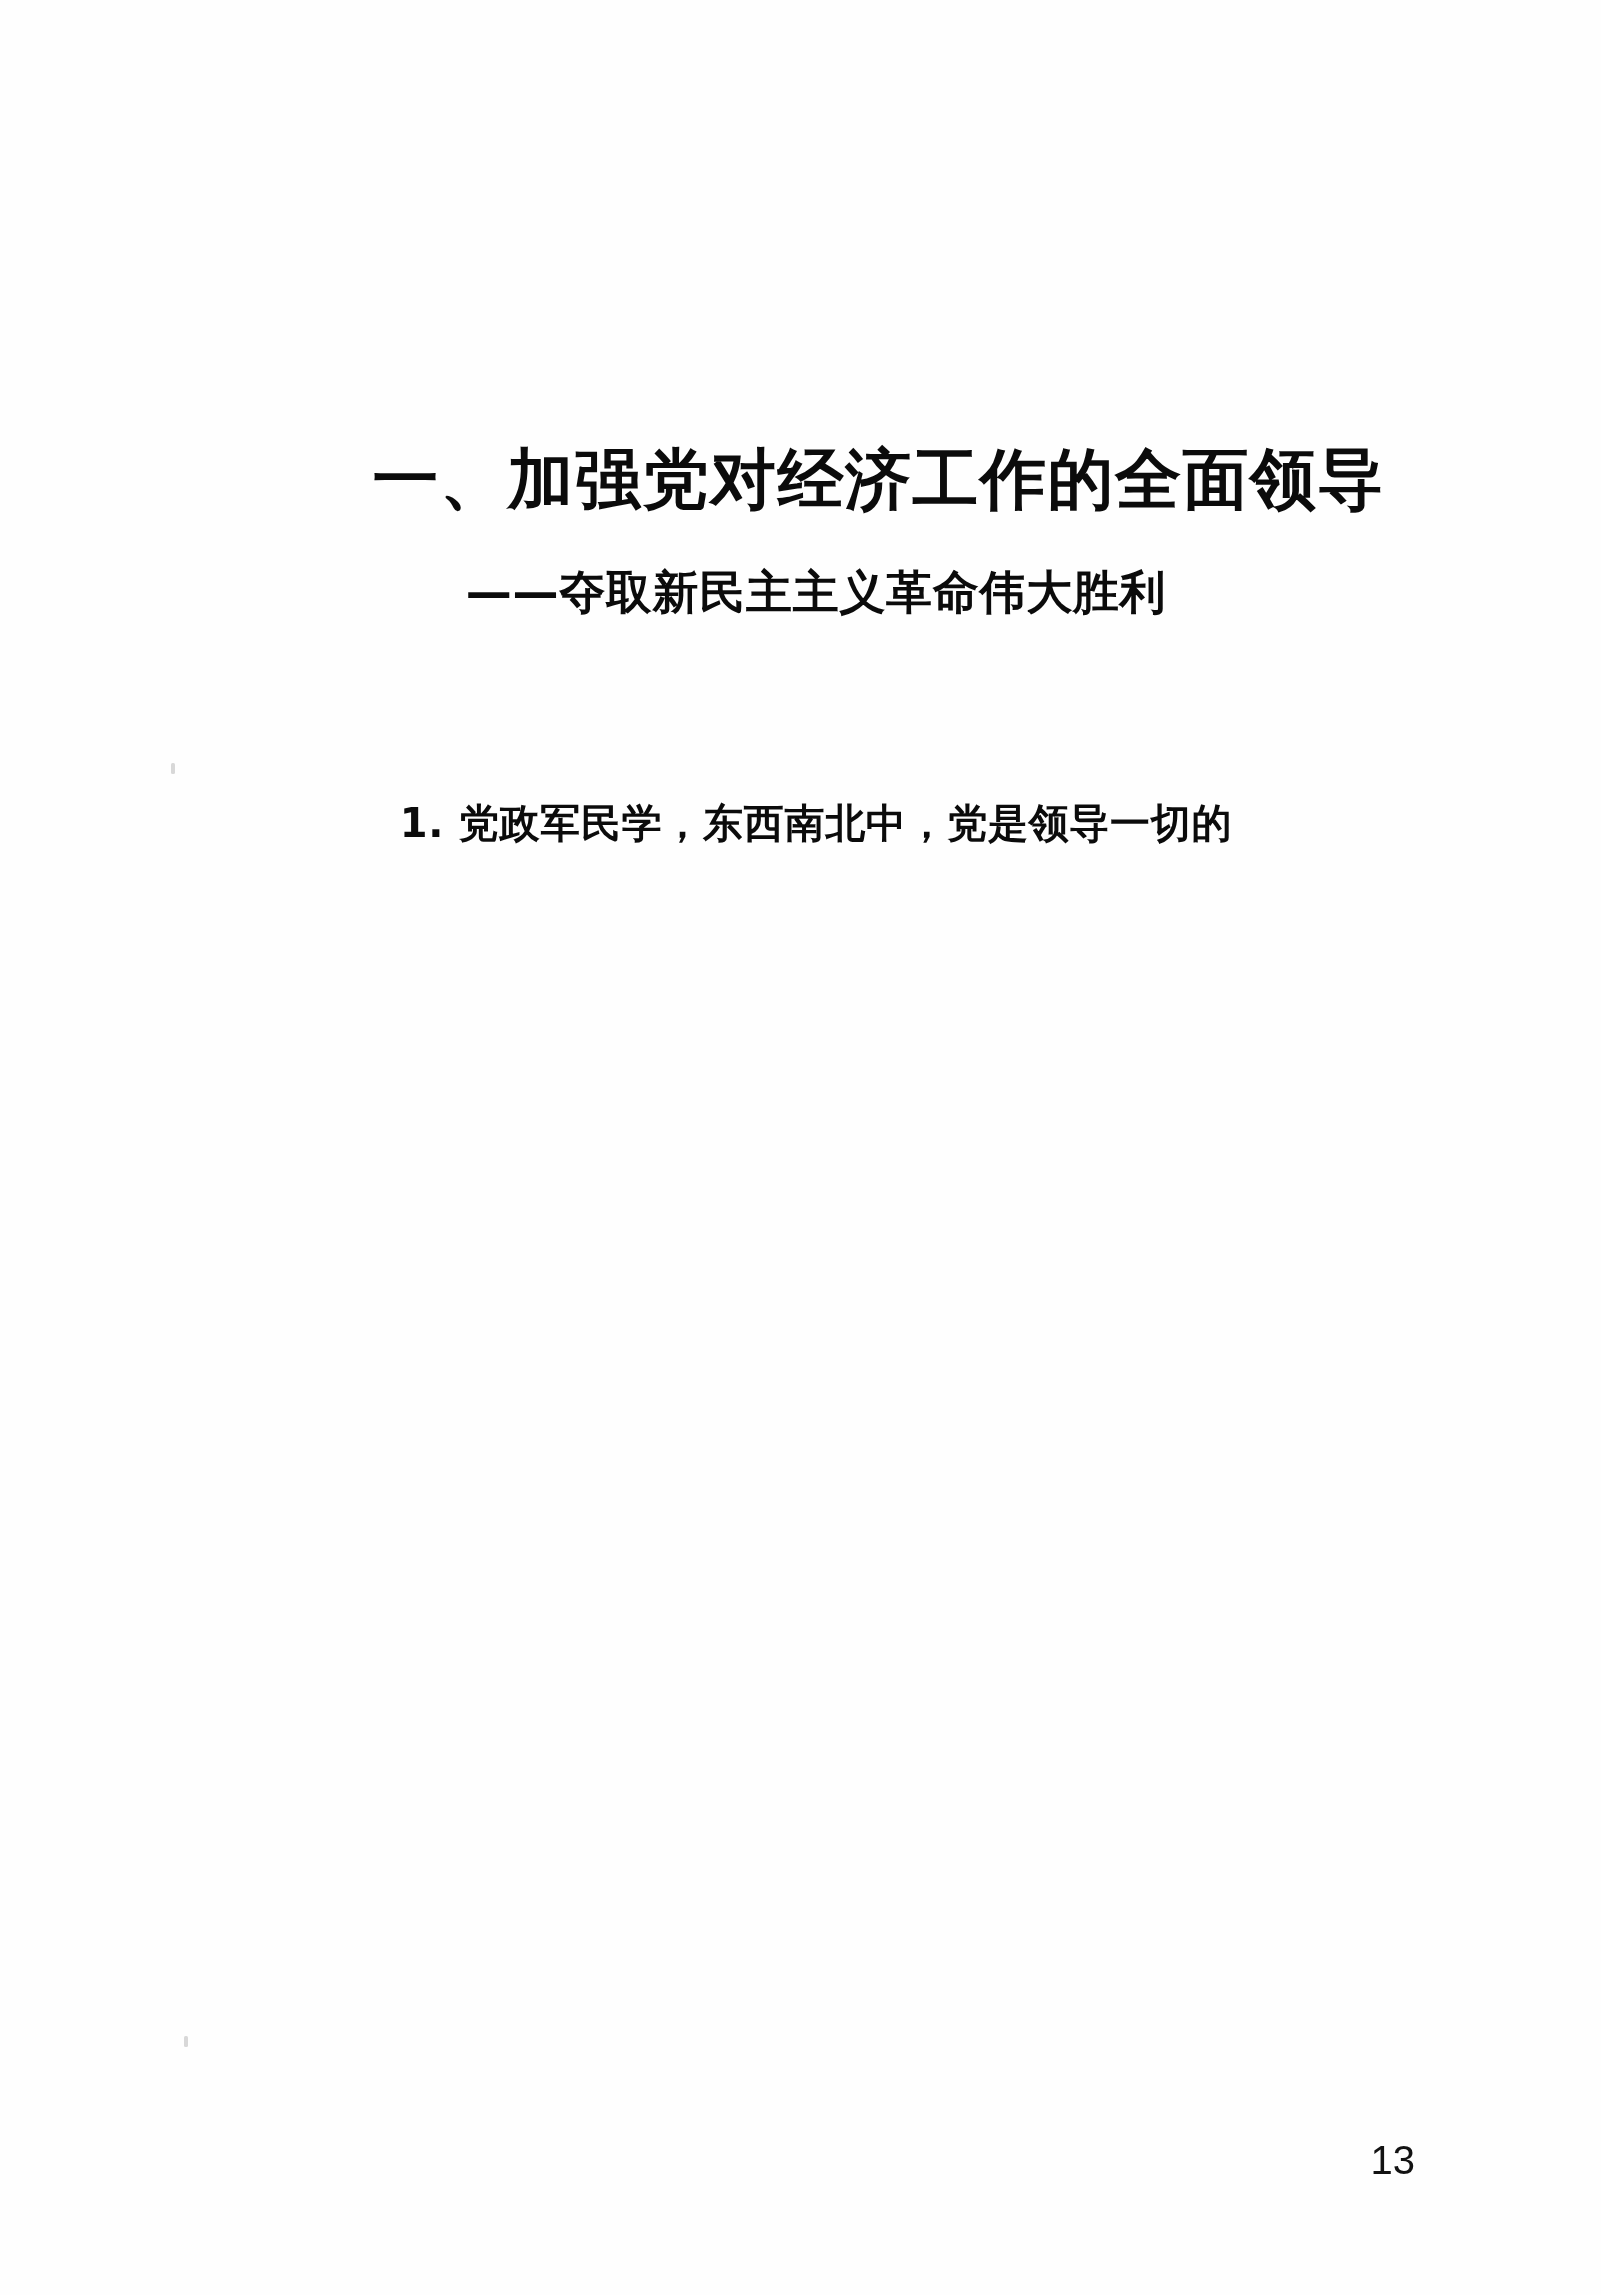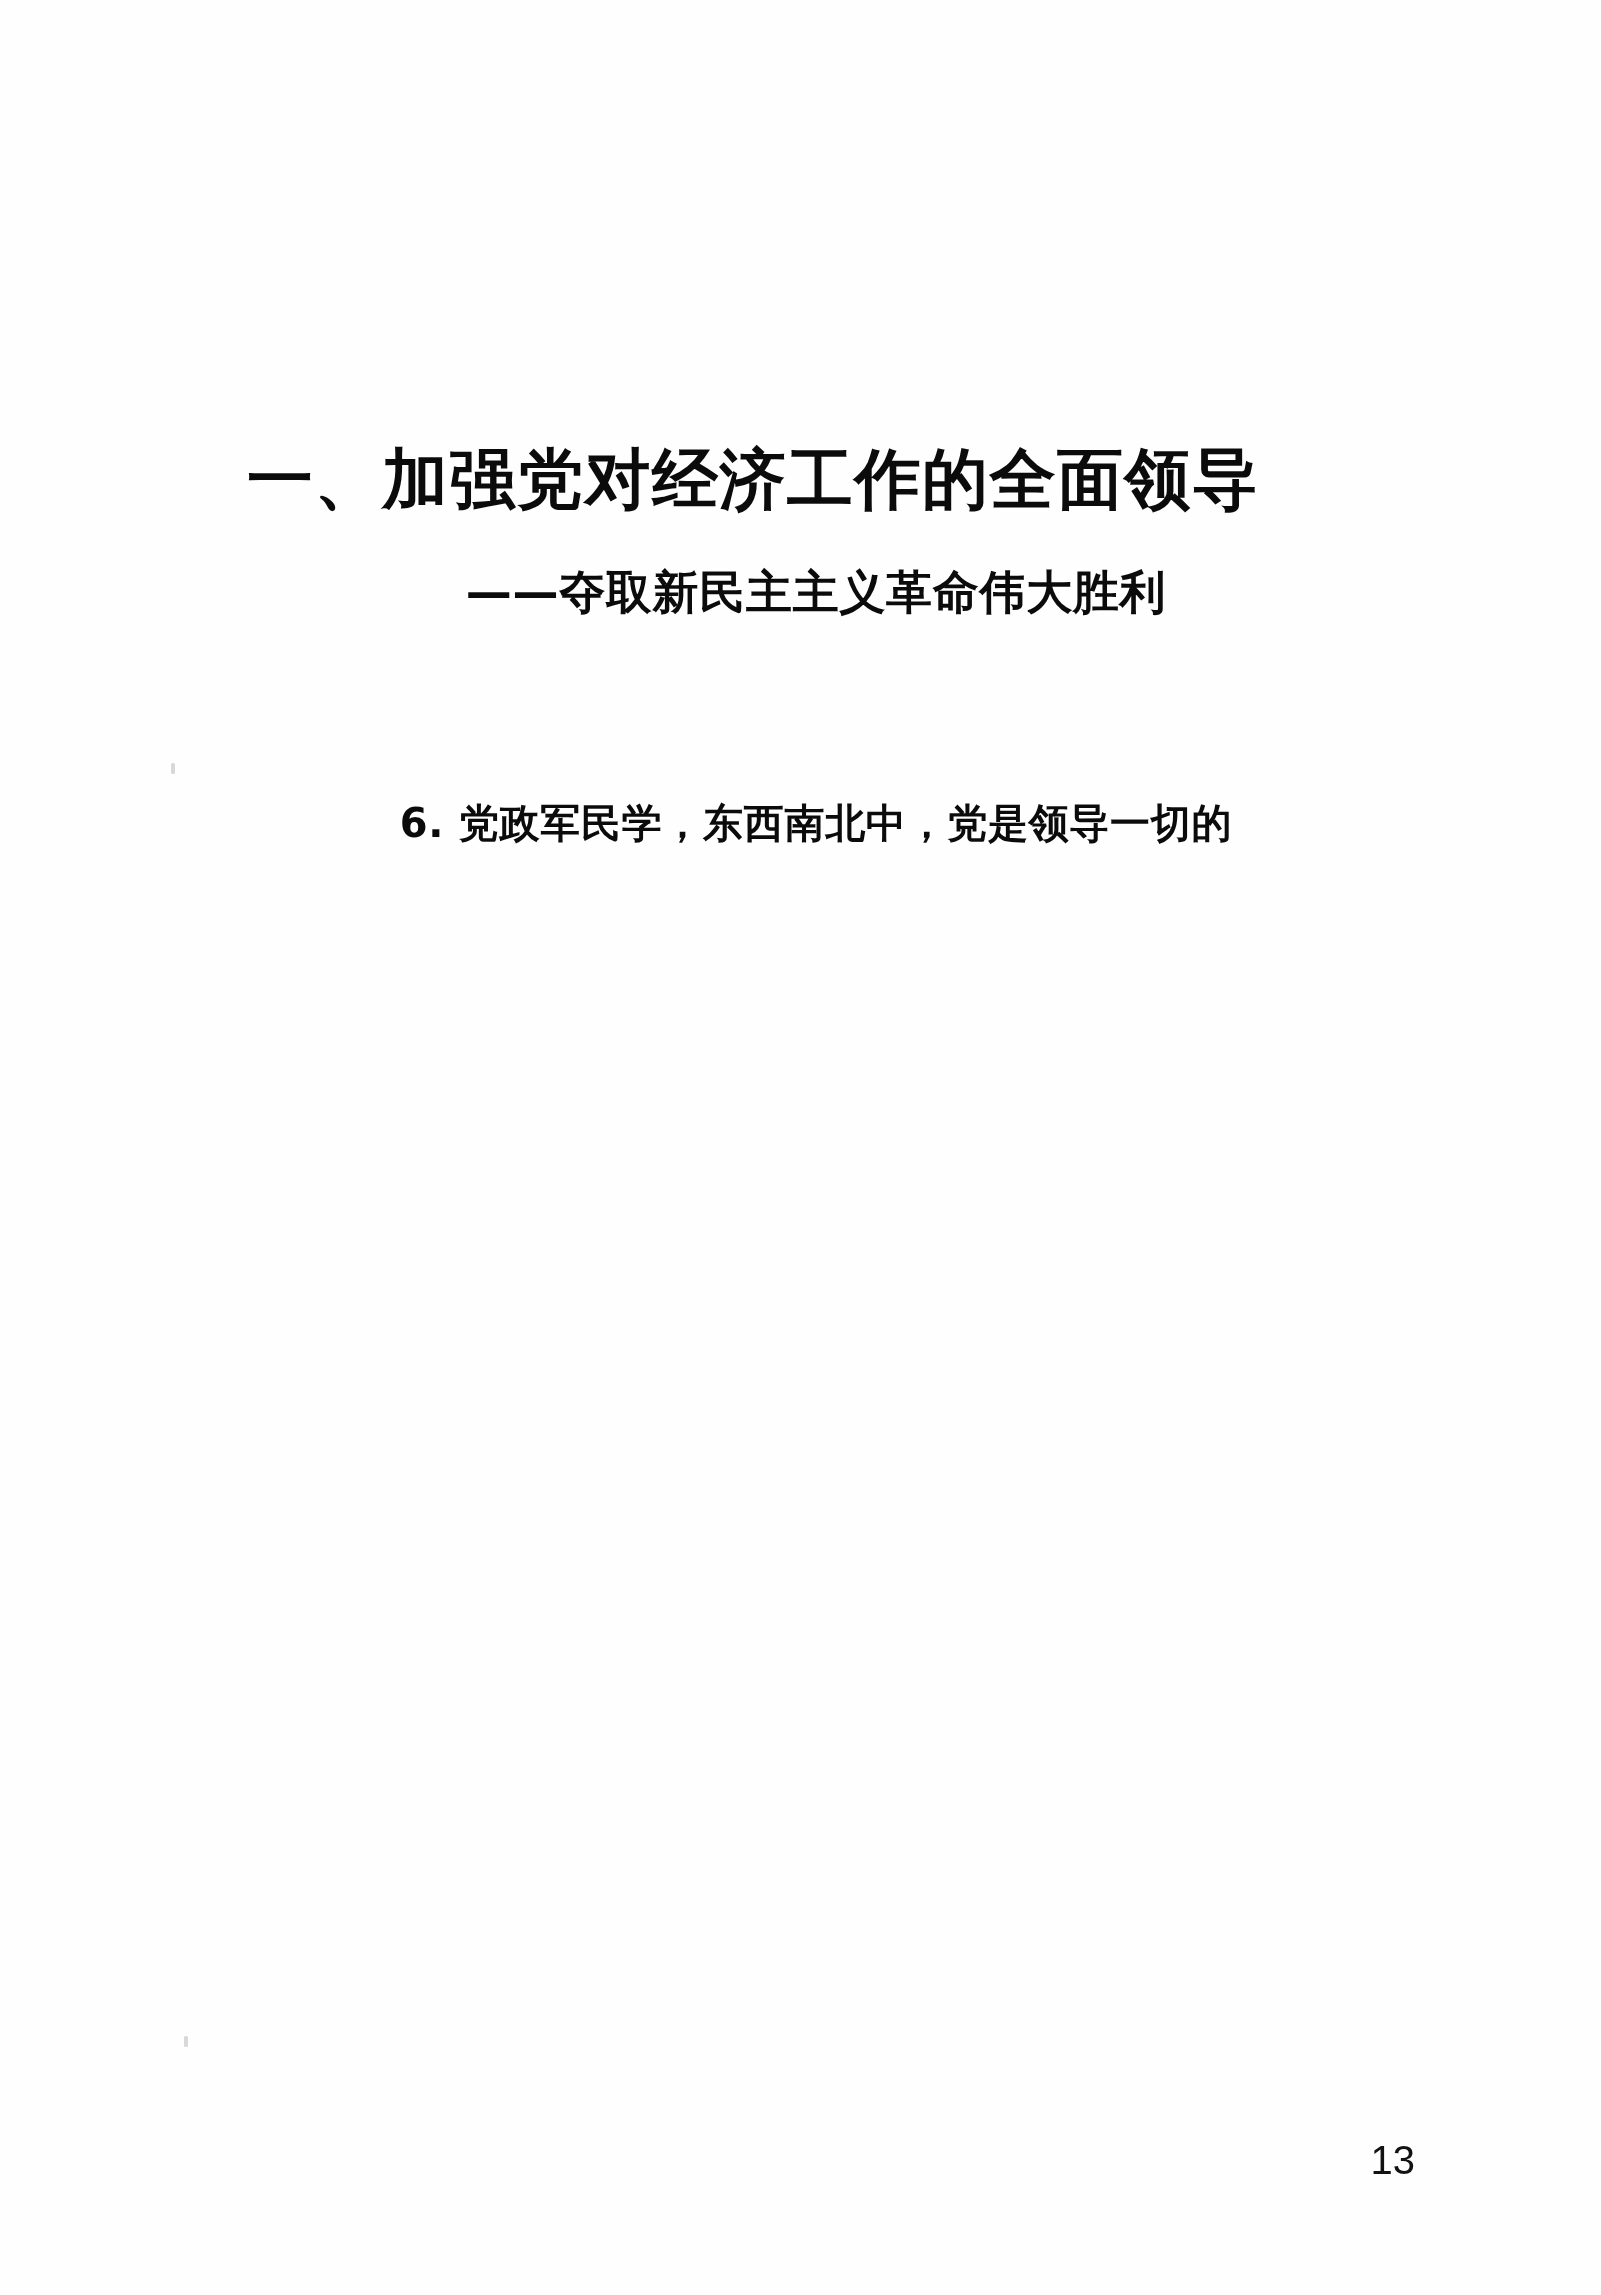--- a/index.html
+++ b/index.html
@@ -20,21 +20,21 @@
     box-sizing: border-box;
   }
   .content {
     position: absolute;
     left: 247px;
     top: 0;
     width: 1138px;
   }
   .chapter-title {
     margin-top: 442px;
-    text-align: left;
+    text-align: right;
     font-size: 66px;
     line-height: 1.15;
     font-weight: 700;
     letter-spacing: 1.5px;
     font-family: "DejaVu Serif", "Liberation Serif", serif;
     color: #0b0b0b;
   }
   .chapter-subtitle {
     margin-top: 27px;
     text-align: center;
@@ -94,21 +94,21 @@
 
   <div class="speck" style="left:171px; top:763px;"></div>
   <div class="speck" style="left:184px; top:2036px;"></div>
 
   <div class="content">
 
     <h1 class="chapter-title">一、加强党对经济工作的全面领导</h1>
 
     <h2 class="chapter-subtitle">——夺取新民主主义革命伟大胜利</h2>
 
-    <h3 class="section-heading">6. 党政军民学，东西南北中，党是领导一切的</h3>
+    <h3 class="section-heading">1. 党政军民学，东西南北中，党是领导一切的</h3>
 
     <div class="body-block">
     </div>
 
   </div>
 
   <div class="page-number">13</div>
 
 </div>
 

